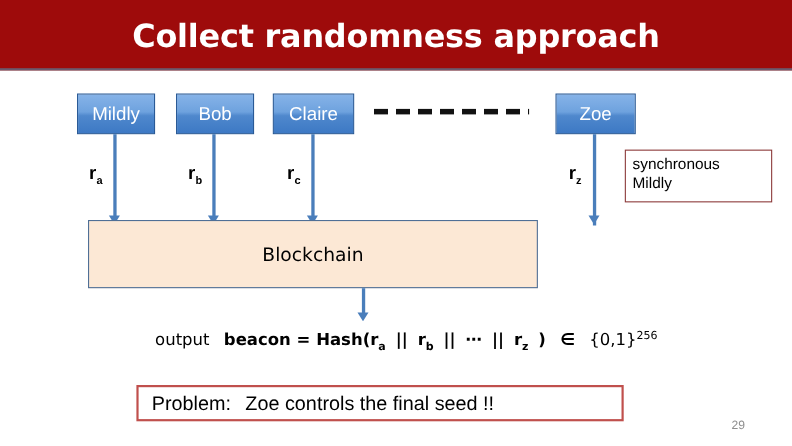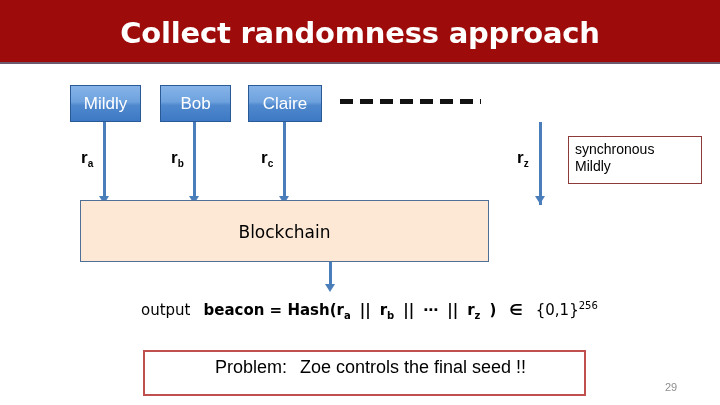--- a/index.html
+++ b/index.html
@@ -209,20 +209,23 @@
     <span>Claire</span>
   </div>
   <div class="arrow" style="left:283px; top:122px; height:83px;"></div>
   <div class="arrowhead" style="left:279px; top:196px;"></div>
   <div class="r-label" style="left:261px; top:148px;">
     <span>r</span><sub>c</sub>
   </div>
 
   <div class="dashed-line" style="left:340px; top:99px; width:141px;"></div>
 
+  <div class="party-box" style="left:505px; top:85px; width:73px;">
+    <span>Zoe</span>
+  </div>
   <div class="arrow" style="left:539px; top:122px; height:83px;"></div>
   <div class="arrowhead" style="left:535px; top:196px;"></div>
   <div class="r-label" style="left:517px; top:148px;">
     <span>r</span><sub>z</sub>
   </div>
 
   <div class="note-box" style="left:568px; top:136px; width:134px; height:48px;">
     <div>synchronous</div>
     <div>Mildly</div>
   </div>
@@ -230,19 +233,19 @@
   <div class="blockchain-box" style="left:80px; top:200px; width:409px; height:62px;">
     <div class="blockchain-label">Blockchain</div>
   </div>
   <div class="arrow" style="left:329px; top:262px; height:24px;"></div>
   <div class="arrowhead" style="left:325px; top:284px;"></div>
 
   <div class="formula" style="left:141px; top:300px;">
     <span class="plain">output</span><span class="spacer-md"></span><span class="bold">beacon = Hash(</span><span class="bold"><span>r</span><sub>a</sub></span><span class="spacer-sm"></span><span class="bold">||</span><span class="spacer-sm"></span><span class="bold"><span>r</span><sub>b</sub></span><span class="spacer-sm"></span><span class="bold">||</span><span class="spacer-sm"></span><span class="bold">⋯</span><span class="spacer-sm"></span><span class="bold">||</span><span class="spacer-sm"></span><span class="bold"><span>r</span><sub>z</sub></span><span class="spacer-sm"></span><span class="bold">)</span><span class="spacer-md"></span><span class="bold">∈</span><span class="spacer-md"></span><span class="plain"><span>{0,1}</span><sup>256</sup></span>
   </div>
 
-  <div class="problem-box" style="left:143px; top:350px; width:443px; height:46px;text-align:center;">
+  <div class="problem-box" style="left:124px; top:350px; width:443px; height:33px;">
     <span>Problem:</span><span class="spacer-md"></span><span>Zoe controls the final seed !!</span>
   </div>
 
   <div class="page-number" style="left:665px; top:381px;">29</div>
 
 </div>
 
 </body></html>

